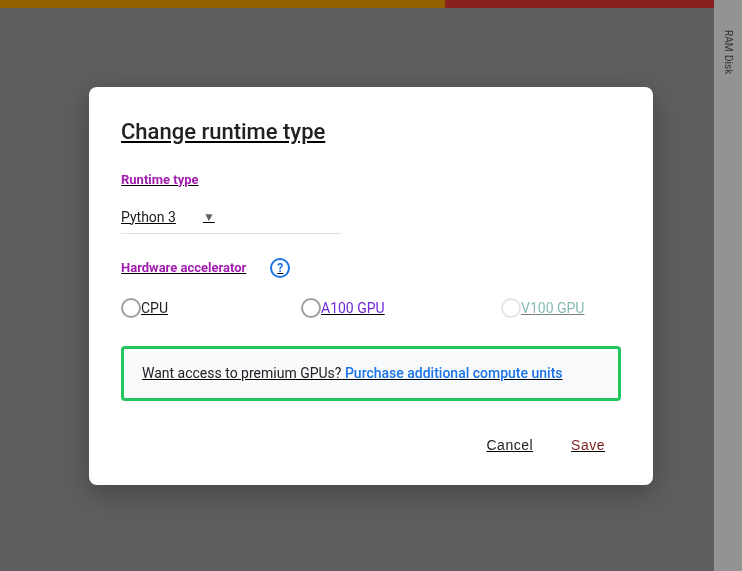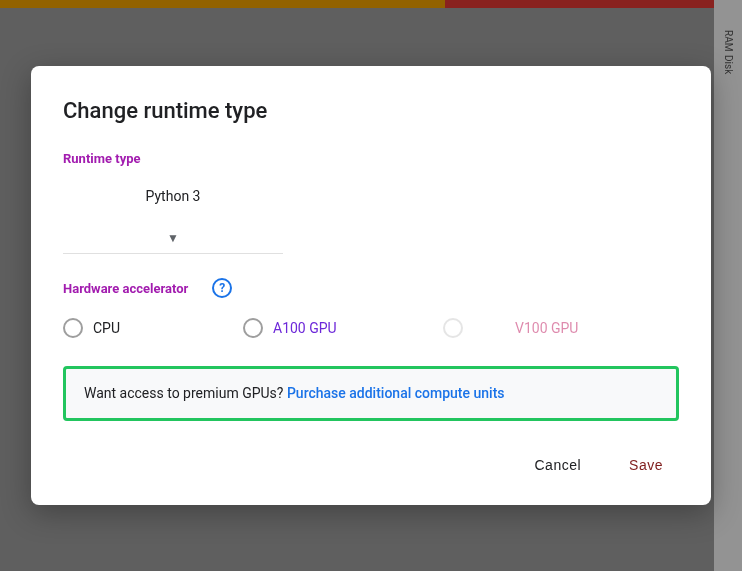--- a/index.html
+++ b/index.html
@@ -56,25 +56,26 @@
       display: flex;
       align-items: center;
       justify-content: center;
       z-index: 10;
     }
 
     
     .dialog {
       background: #fff;
       border-radius: 8px;
-      width: 680px;
+      width: 564px;
       padding: 32px 32px 24px 32px;
       box-shadow: 0 8px 30px rgba(0,0,0,0.3);
       position: relative;
       z-index: 20;
+      text-decoration: underline;
     }
 
     .dialog-title {
       font-size: 22px;
       font-weight: 500;
       color: #202124;
       margin-bottom: 28px;
     }
 
     .section-label {
@@ -89,21 +90,20 @@
       margin-bottom: 8px;
     }
 
     .dropdown {
       display: flex;
       align-items: center;
       gap: 27px;
       padding: 8px 0;
       cursor: pointer;
       width: 220px;
-      flex-direction: column;
     }
 
     .dropdown-value {
       font-size: 14px;
       color: #202124;
     }
 
     .dropdown-arrow {
       font-size: 12px;
       color: #5f6368;
@@ -142,21 +142,20 @@
     .radio-grid {
       display: grid;
       grid-template-columns: 180px 200px 200px;
       row-gap: 16px;
       margin-bottom: 28px;
     }
 
     .radio-option {
       display: flex;
       align-items: center;
-      gap: 10px;
       cursor: pointer;
     }
 
     .radio-option.disabled {
       opacity: 0.5;
       cursor: default;
     }
 
     .radio-circle {
       width: 20px;
@@ -203,21 +202,21 @@
       color: #1a73e8;
       text-decoration: none;
       font-weight: 500;
       cursor: pointer;
     }
 
     
     .action-row {
       display: flex;
       justify-content: flex-end;
-      gap: 16px;
+      gap: 6px;
       align-items: center;
     }
 
     .btn-cancel {
       font-size: 14px;
       font-weight: 500;
       color: #202124;
       background: none;
       border: none;
       padding: 8px 16px;
@@ -277,21 +276,21 @@
         </div>
 
 
         <div class="radio-option">
           <div class="radio-circle"></div>
           <span class="radio-label" style="color:#6d28d9;">A100 GPU</span>
         </div>
 
         <div class="radio-option disabled">
           <div class="radio-circle" style="border-color:#ccc;"></div>
-          <span class="radio-label" style="color:#be185d;margin-left:42px;">V100 GPU</span>
+          <span class="radio-label" style="color:#0f766e;">V100 GPU</span>
         </div>
 
 
       </div>
     </div>
 
     <div class="info-box">
       <span>Want access to premium GPUs?</span>
       <a> Purchase additional compute units</a>
     </div>

